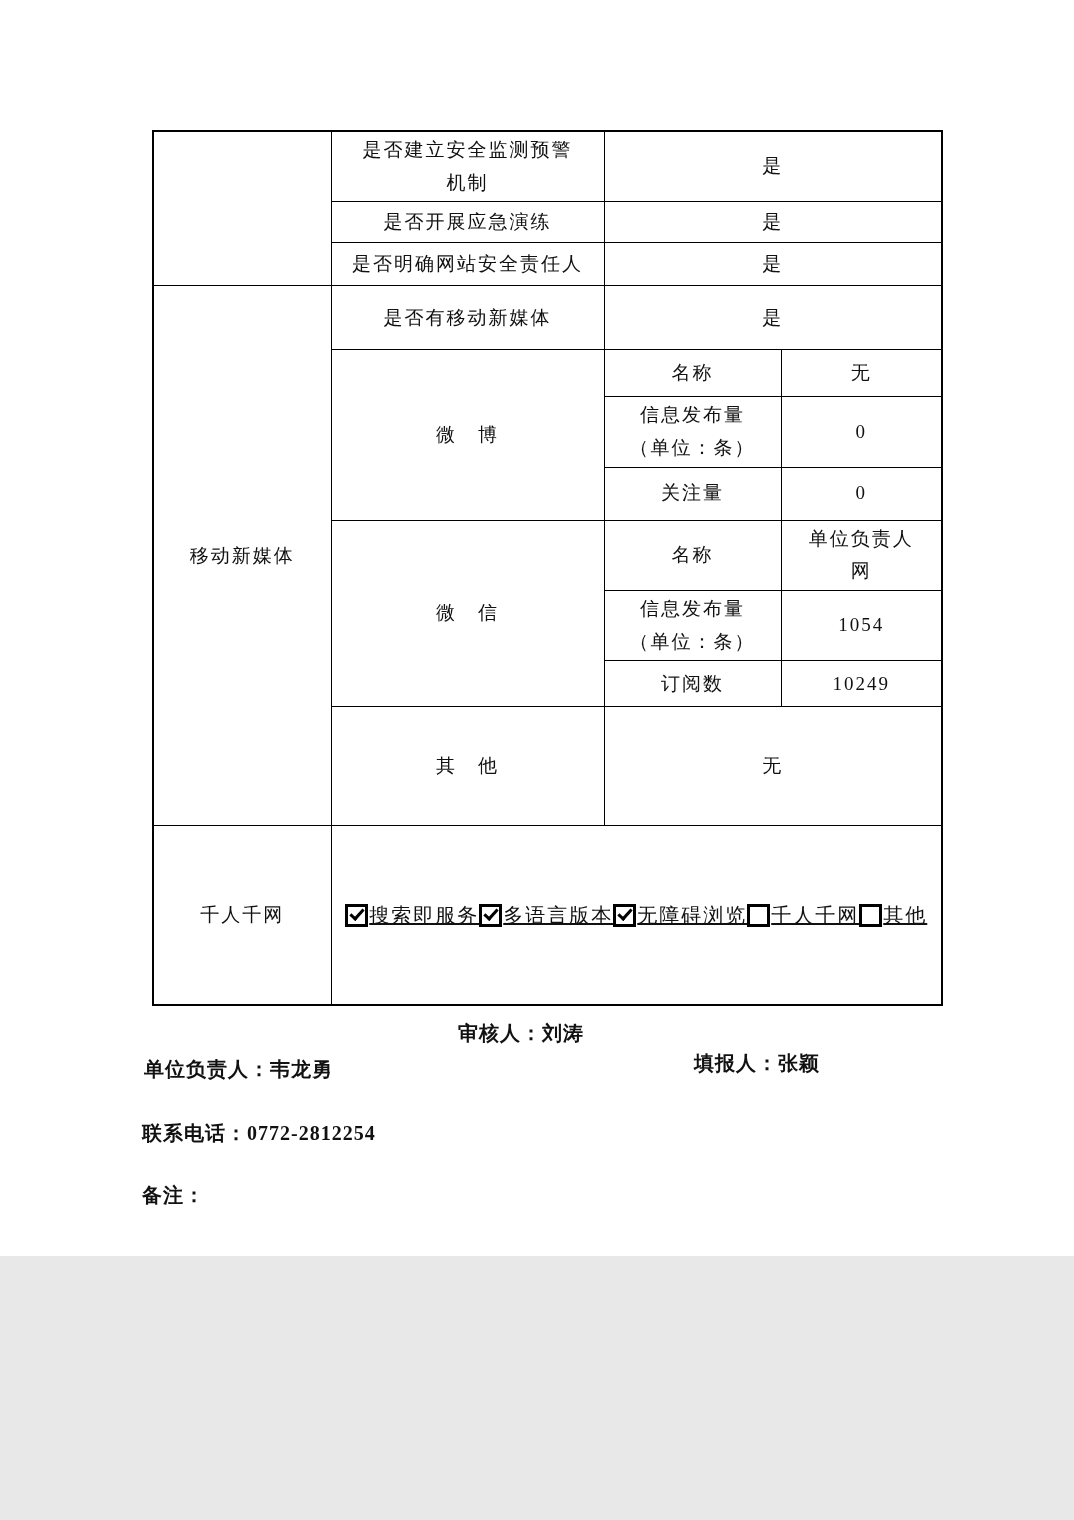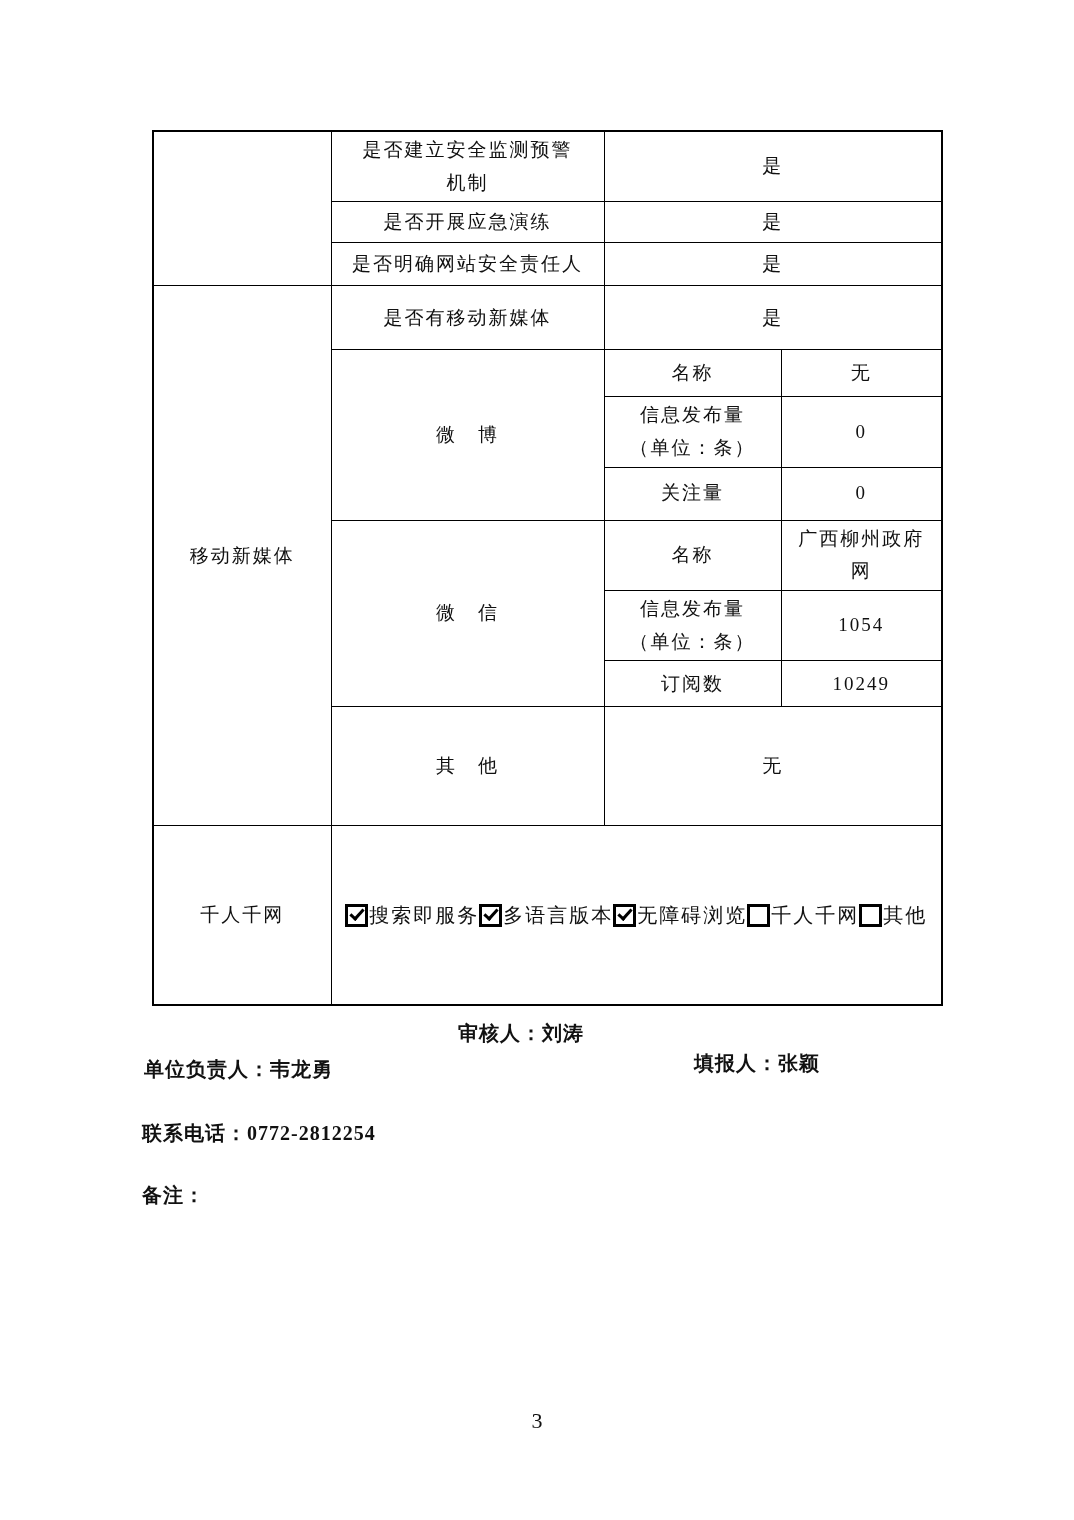--- a/index.html
+++ b/index.html
@@ -1,19 +1,19 @@
 <!DOCTYPE html>
 <html><head>
 <meta charset="utf-8">
 <style>
   html, body { margin: 0; padding: 0; background: #e8e8e8; }
   .page {
     position: relative;
     width: 1074px;
-    height: 1520px;
+    height: 1256px;
     margin: 0 auto;
     background: #ffffff;
     font-family: "Liberation Serif", "DejaVu Serif", serif;
     color: #111111;
     overflow: hidden;
   }
   .table-wrap { position: absolute; left: 152px; top: 130px; }
   table.report {
     border-collapse: collapse;
     table-layout: fixed;
@@ -28,21 +28,21 @@
     font-size: 19px;
     letter-spacing: 2px;
     line-height: 1.72;
     white-space: pre-line;
     overflow: hidden;
   }
   td.num { letter-spacing: 1px; }
   
   td.innov-cell { letter-spacing: 1px; }
   .cb-line { display: flex; justify-content: center; align-items: center; flex-wrap: nowrap; }
-  .cb-item { display: inline-flex; align-items: center; white-space: nowrap; font-size: 20px; }
+  .cb-item { display: inline-flex; align-items: center; white-space: nowrap; font-size: 20px; text-decoration: underline; }
   .cb {
     display: inline-block;
     width: 17px; height: 17px;
     border: 3px solid #000;
     position: relative;
     margin-right: 1px;
     flex: 0 0 auto;
     background: #fff;
   }
   .cb.checked::after {
@@ -111,21 +111,21 @@
           <td class="num">0</td>
         </tr>
         <tr style="height:53px">
           <td>关注量</td>
           <td class="num">0</td>
         </tr>
 
         <tr style="height:66px">
           <td rowspan="3">微　信</td>
           <td>名称</td>
-          <td>广西柳州政府
+          <td>单位负责人
 网</td>
         </tr>
         <tr style="height:69px">
           <td>信息发布量
 （单位：条）</td>
           <td class="num">1054</td>
         </tr>
         <tr style="height:46px">
           <td>订阅数</td>
           <td class="num">10249</td>

